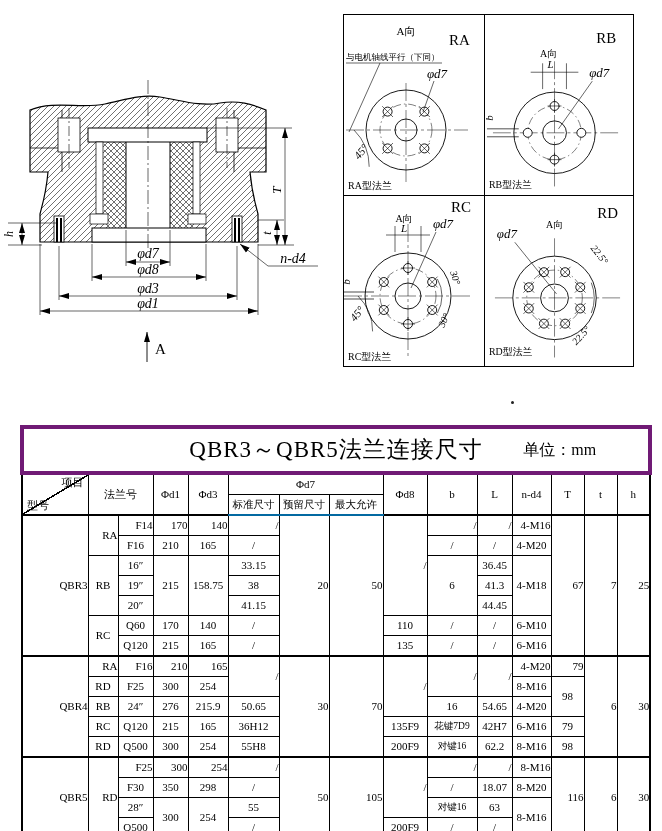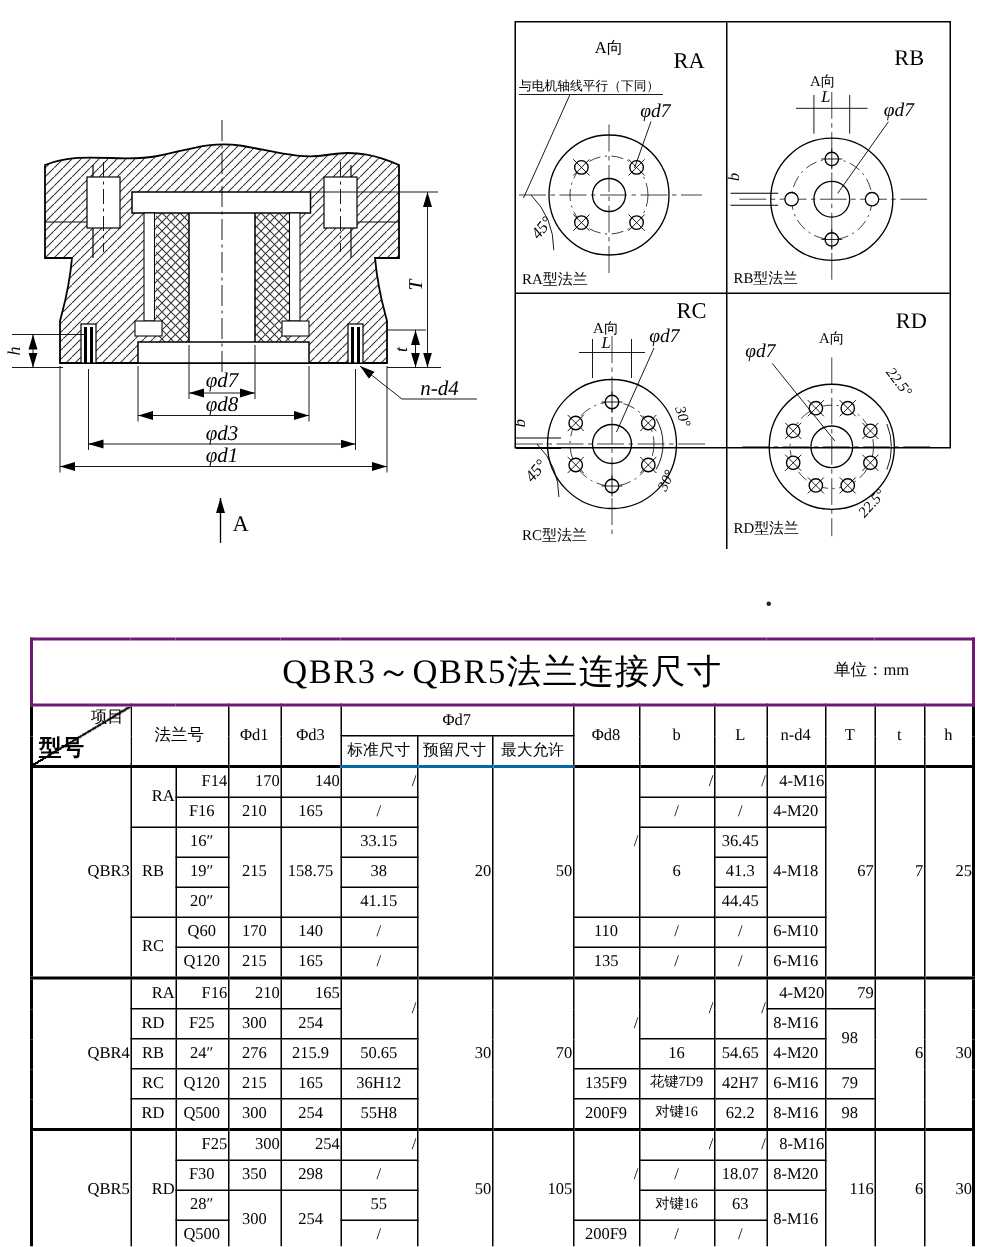--- a/index.html
+++ b/index.html
@@ -1,46 +1,46 @@
 <!DOCTYPE html>
 <html><head>
 <meta charset="utf-8">
 <style>
   html,body{margin:0;padding:0;background:#fff;}
   .page{position:relative;width:662px;height:831px;background:#fff;overflow:hidden;
         font-family:"Liberation Serif",serif;color:#000;}
   svg text{font-family:"Liberation Serif",serif;}
   .dimtxt{font-style:italic;}
   
-  .panel-grid{position:absolute;left:343px;top:14px;width:291px;height:285px;
+  .panel-grid{position:absolute;left:343px;top:14px;width:291px;height:353px;
               border:1px solid #000;box-sizing:border-box;}
   .panel{position:absolute;box-sizing:border-box;}
   .p-ra{left:0;top:0;width:141px;height:181px;border-right:1px solid #000;border-bottom:1px solid #000;}
   .p-rb{left:141px;top:0;width:148px;height:181px;border-bottom:1px solid #000;}
   .p-rc{left:0;top:181px;width:141px;height:170px;border-right:1px solid #000;}
   .p-rd{left:141px;top:181px;width:148px;height:170px;}
   .panel svg{display:block;width:100%;height:100%;}
   .speck{position:absolute;left:511px;top:401px;width:3px;height:3px;background:#222;border-radius:50%;}
   
   .dim-table{position:absolute;left:20px;top:425px;width:629px;border-collapse:collapse;
              table-layout:fixed;border:2px solid #000;}
   .dim-table td{border:1px solid #000;text-align:center;vertical-align:middle;
                 font-size:11px;line-height:1.05;padding:0;height:19px;overflow:hidden;white-space:nowrap;}
   tr.title-row td{height:42px;border-bottom:2px solid #000;}
   .title-wrap{position:relative;width:100%;height:100%;display:flex;align-items:center;justify-content:center;}
   .tbl-title{font-size:23px;letter-spacing:1px;}
-  .unit{position:absolute;right:42px;top:50%;transform:translateY(-50%);font-size:11px;}
+  .unit{position:absolute;right:52px;top:50%;transform:translateY(-50%);font-size:16px;}
   tr.hrow td{font-size:11px;}
   tr.hrow2 td{font-size:10.5px;border-bottom:2px solid #0369a1;}
   tr.sec td{border-top:2px solid #000;text-align:right;}
   td.sm{font-size:9.5px;margin-left:42px;}
   td.corner{position:relative;
     background:linear-gradient(to bottom right,#fff calc(50% - 0.7px),#000 calc(50% - 0.7px),#000 calc(50% + 0.7px),#fff calc(50% + 0.7px));}
   .c-top{position:absolute;top:2px;right:4px;font-size:11px;}
-  .c-bot{position:absolute;bottom:2px;left:4px;font-size:15px;font-weight:bold;}
+  .c-bot{position:absolute;bottom:2px;left:4px;font-size:11px;}
 </style>
 </head>
 <body>
 
 <div class="page">
 
   <svg style="position:absolute;left:0;top:10px;" width="340" height="360" viewBox="0 0 340 360">
     <defs>
       <pattern id="h1" width="6" height="6" patternUnits="userSpaceOnUse">
         <line x1="0" y1="6" x2="6" y2="0" stroke="#333" stroke-width="0.7"></line>
@@ -341,21 +341,21 @@
       <col style="width:44px">
         <col style="width:50px">
         <col style="width:35px">
         <col style="width:39px">
       <col style="width:33px">
         <col style="width:33px">
         <col style="width:33px">
     </colgroup>
     <tbody>
     <tr class="title-row">
-      <td colspan="15" style="border:2px solid #701a75;">
+      <td colspan="15" style="border:4px solid #701a75;">
         <div class="title-wrap">
           <span class="tbl-title">QBR3～QBR5法兰连接尺寸</span>
           <span class="unit">
             <span>单位：</span><span>mm</span>
           </span>
         </div>
       </td>
     </tr>
     <tr class="hrow">
       <td class="corner" rowspan="2">

